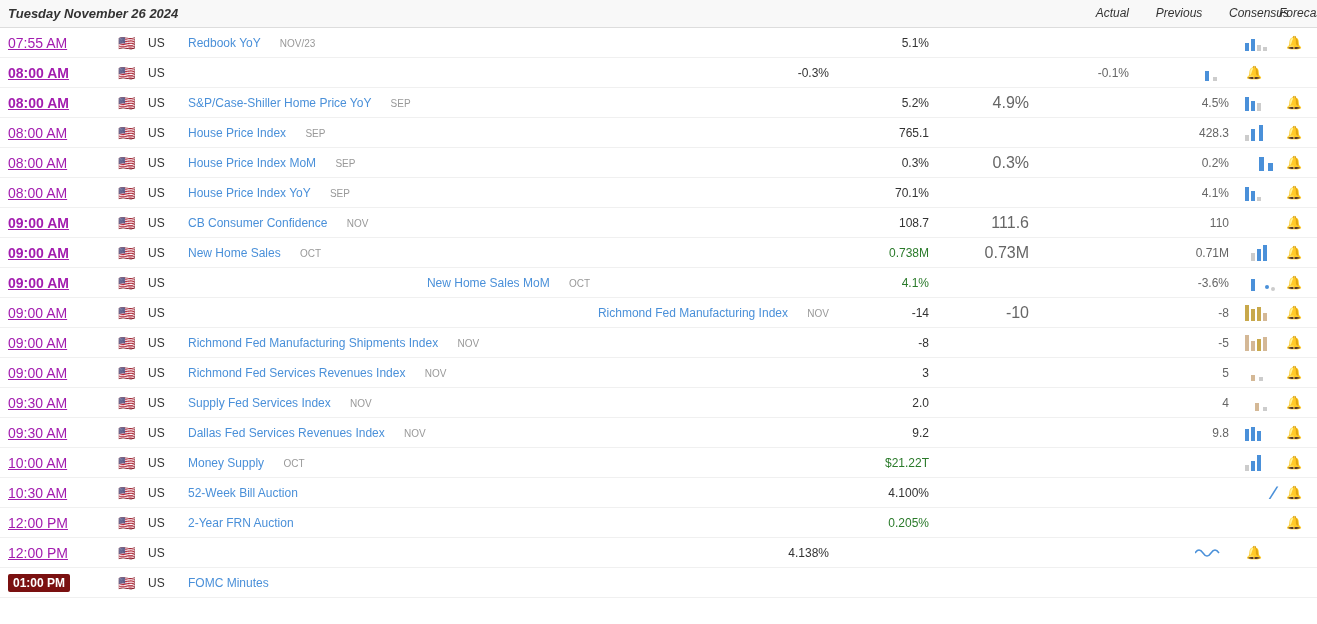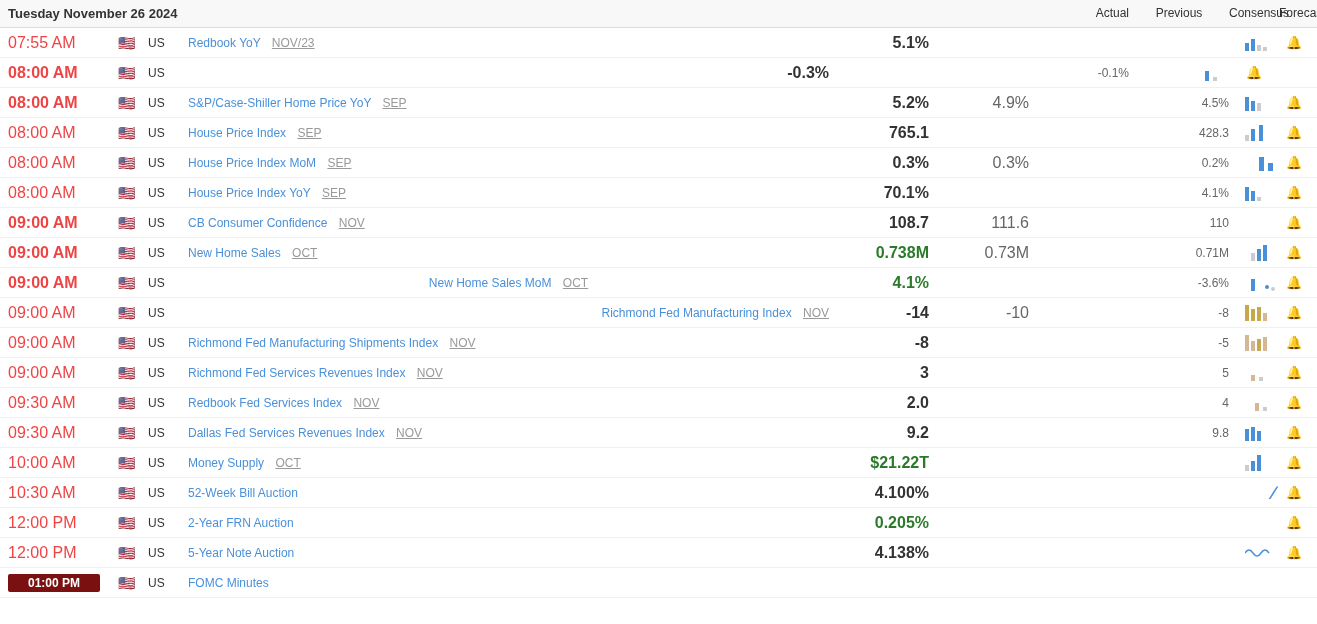--- a/index.html
+++ b/index.html
@@ -8,20 +8,21 @@
     .table-container { width: 1317px; overflow: hidden; }
     
     .header-row {
       display: grid;
       grid-template-columns: 110px 30px 40px 1fr 100px 100px 100px 100px 50px 30px;
       background: #f8f8f8;
       border-bottom: 1px solid #ddd;
       padding: 6px 8px;
       font-weight: normal;
       color: #333;
+      font-style: italic;
     }
     
     .header-date {
       grid-column: 1 / 4;
       font-weight: bold;
       color: #333;
       font-size: 13px;
     }
     
     .header-actual { text-align: right; }
@@ -30,41 +31,41 @@
     .header-forecast { text-align: right; }
     
     .data-row {
       display: grid;
       grid-template-columns: 110px 30px 40px 1fr 100px 100px 100px 100px 50px 30px;
       border-bottom: 1px solid #f0f0f0;
       padding: 5px 8px;
       align-items: center;
       min-height: 30px;
     }
-    .data-row .time { color: #ef4444; font-size: 16px; white-space: nowrap; }
+    .data-row .time { color: #a21caf; font-size: 14px; white-space: nowrap; text-decoration: underline; }
 
     .flag { font-size: 14px; }
     .country { color: #333; font-size: 12px; }
     
     .event-name { color: #4a90d9; font-size: 12px; }
-    .event-period { color: #999; font-size: 12px; margin-left: 8px; text-decoration: underline; }
-    
-    .actual { text-align: right; color: #333; font-size: 16px; font-weight: bold; }
+    .event-period { color: #999; font-size: 10px; margin-left: 16px; }
+    
+    .actual { text-align: right; color: #333; font-size: 12px; }
     .actual.green { color: #2a7a2a; }
     .previous { text-align: right; color: #666; font-size: 16px; }
     .consensus { text-align: right; color: #666; font-size: 12px; }
     .forecast { text-align: right; color: #666; font-size: 12px; }
     
     .chart-cell { display: flex; justify-content: flex-end; align-items: center; padding-right: 4px; }
     .bell-cell { display: flex; justify-content: center; align-items: center; color: #ccc; }
     
     .bell-icon { color: #ccc; font-size: 13px; }
 
     .time-cell-wrapper { display: flex; align-items: center; }
-    .time-highlight { background: #7a1010; color: white; padding: 2px 20px; border-radius: 2px; font-weight: bold; font-size: 12px; }
+    .time-highlight { background: #7a1010; color: white; padding: 2px 5px; border-radius: 2px; font-weight: bold; font-size: 12px; }
   </style>
 </head>
 <body>
 
 <div class="table-container">
 
   <div class="header-row">
     <div class="header-date">Tuesday November 26 2024</div>
     <div></div>
     <div></div>
@@ -368,21 +369,21 @@
           <span class="bell-icon">🔔</span>
         </div>
   </div>
       <div class="data-row">
     <div class="time-cell-wrapper">
           <span class="time" style="">09:30 AM</span>
         </div>
     <div><span class="flag">🇺🇸</span></div>
     <div><span class="country">US</span></div>
     <div style="cursor:pointer;">
-      <span class="event-name">Redbook Fed Services Index</span>
+      <span class="event-name">Supply Fed Services Index</span>
       <span class="event-period">NOV</span>
     </div>
     <div class="actual">2.0</div>
     <div class="previous"></div>
     <div class="consensus"></div>
     <div class="forecast">4</div>
     <div class="chart-cell">
           <svg width="20" height="16" viewBox="0 0 20 16">
             <rect x="0" y="8" width="4" height="8" fill="#d4b896"></rect>
             <rect x="8" y="12" width="4" height="4" fill="#ccc"></rect>
@@ -481,24 +482,20 @@
     <div class="bell-cell" style="cursor:pointer;">
           <span class="bell-icon">🔔</span>
         </div>
   </div>
       <div class="data-row">
     <div class="time-cell-wrapper">
           <span class="time" style="">12:00 PM</span>
         </div>
     <div><span class="flag">🇺🇸</span></div>
     <div><span class="country">US</span></div>
-    <div style="cursor:pointer;">
-      <span class="event-name">5-Year Note Auction</span>
-      
-    </div>
     <div class="actual">4.138%</div>
     <div class="previous"></div>
     <div class="consensus"></div>
     <div class="forecast"></div>
     <div class="chart-cell">
           <svg width="30" height="16" viewBox="0 0 30 16">
             <path d="M0,8 Q4,2 8,8 Q12,14 16,8 Q20,2 24,8" stroke="#4a90d9" stroke-width="1.5" fill="none"></path>
           </svg>
         </div>
     <div class="bell-cell" style="cursor:pointer;">

